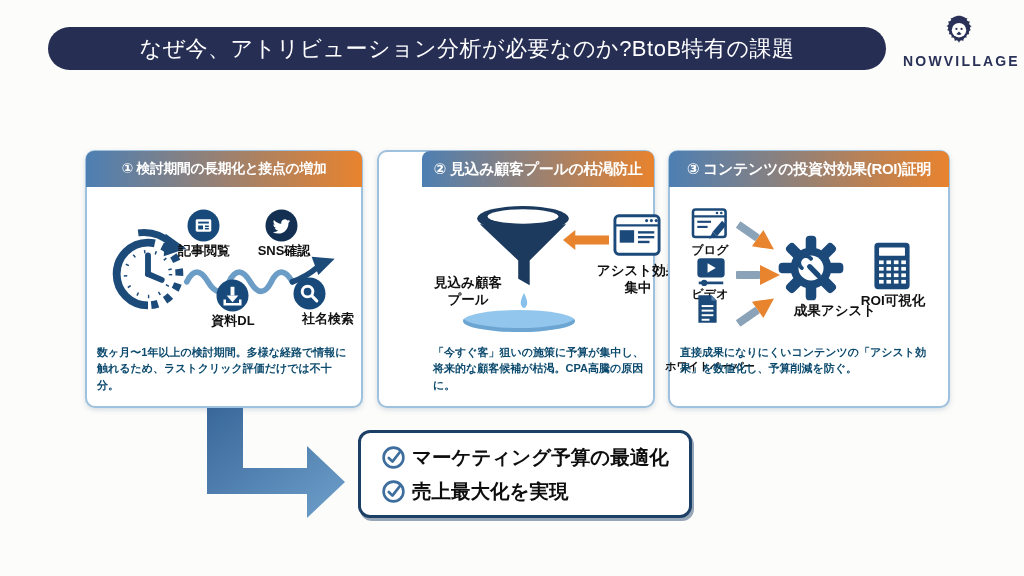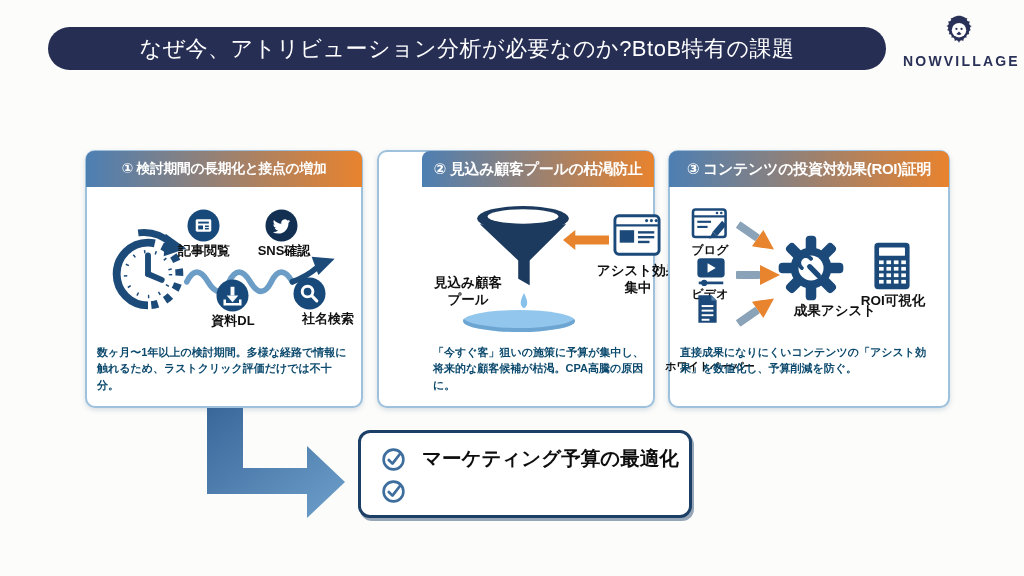--- a/index.html
+++ b/index.html
@@ -44,21 +44,21 @@
     background:#92c6ec;box-shadow:inset 0 -4px 0 rgba(77,139,190,.55);
   }
   .rot-dr{transform:rotate(35deg);}
   .rot-ur{transform:rotate(-35deg);}
   
   .outcome-box{
     position:absolute;left:358px;top:430px;width:334px;height:88px;background:#fff;
     border:3px solid #1c3f66;border-radius:12px;box-shadow:2px 3px 0 rgba(28,63,102,.45);
     box-sizing:border-box;display:flex;flex-direction:column;justify-content:center;gap:7px;padding-left:20px;
   }
-  .outcome-row{display:flex;align-items:flex-end;gap:16px;}
+  .outcome-row{display:flex;align-items:center;gap:6px;}
   .outcome-row span{font-size:19.5px;font-weight:700;color:#0d0d0d;white-space:nowrap;}
 </style>
 </head>
 <body>
 
 <div class="slide">
 
   <div class="title-bar">
     <span>なぜ今、アトリビューション分析が必要なのか?BtoB特有の課題</span>
   </div>
@@ -282,16 +282,17 @@
         <circle cx="12" cy="12" r="9.5" stroke="#3d6e9e" stroke-width="2.5" fill="none"></circle>
         <path d="M7.5 12.5 L11 16 L18 7" stroke="#3d6e9e" stroke-width="2.6" fill="none" stroke-linecap="round" stroke-linejoin="round"></path>
       </svg>
       <span>マーケティング予算の最適化</span>
     </div>
     <div class="outcome-row">
       <svg viewBox="0 0 24 24" width="25" height="25">
         <circle cx="12" cy="12" r="9.5" stroke="#3d6e9e" stroke-width="2.5" fill="none"></circle>
         <path d="M7.5 12.5 L11 16 L18 7" stroke="#3d6e9e" stroke-width="2.6" fill="none" stroke-linecap="round" stroke-linejoin="round"></path>
       </svg>
+      <span>売上最大化を実現</span>
     </div>
   </div>
 
 </div>
 
 </body></html>

